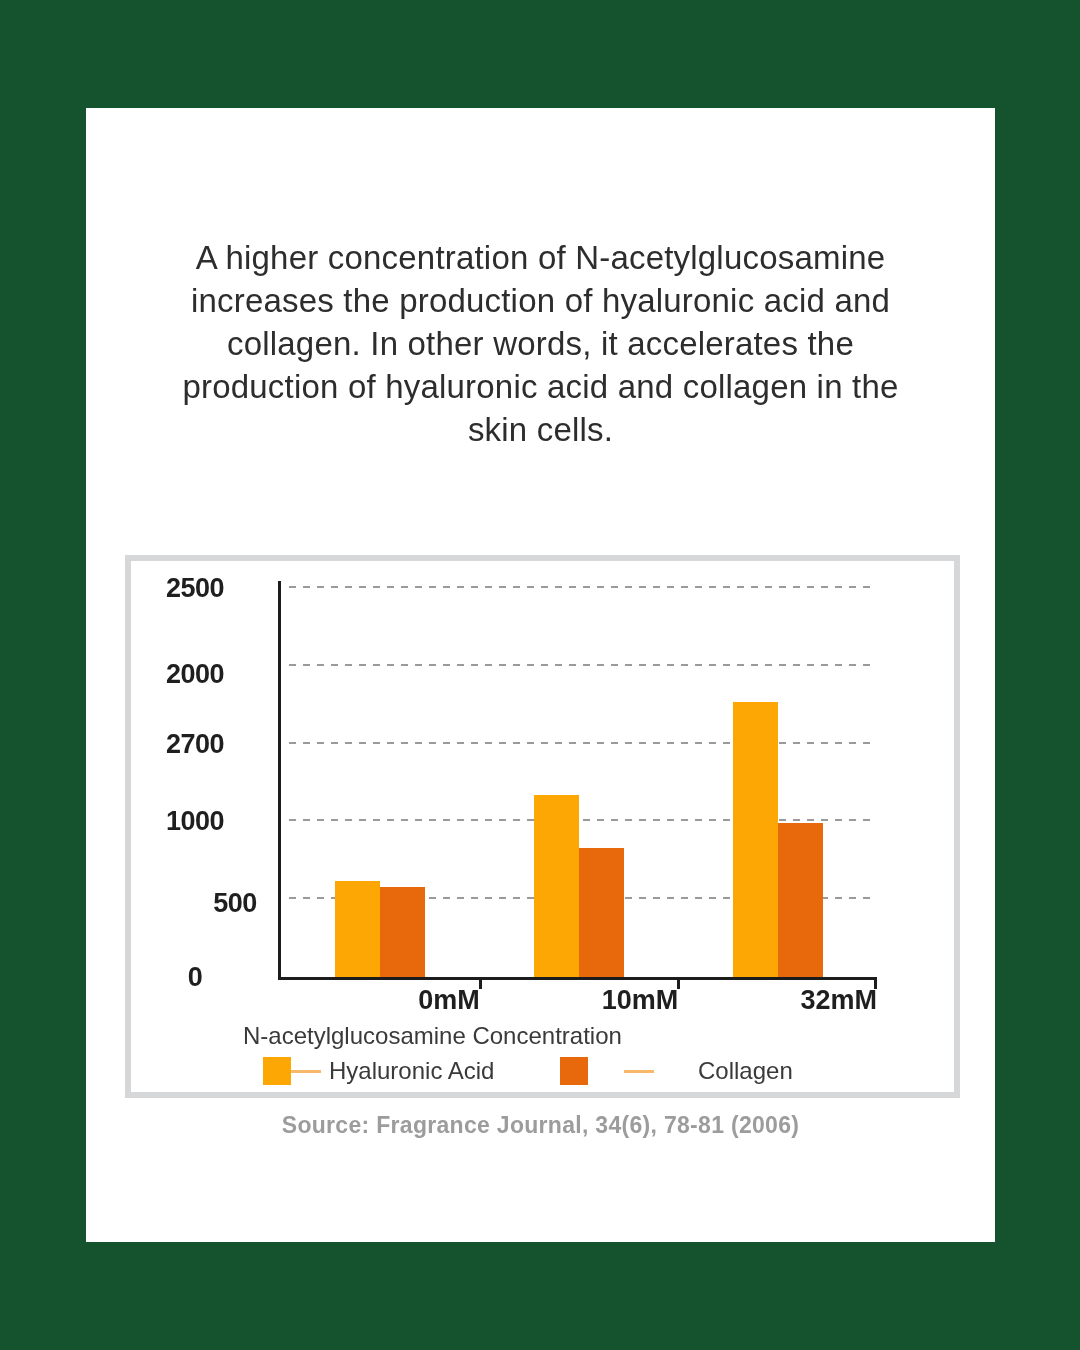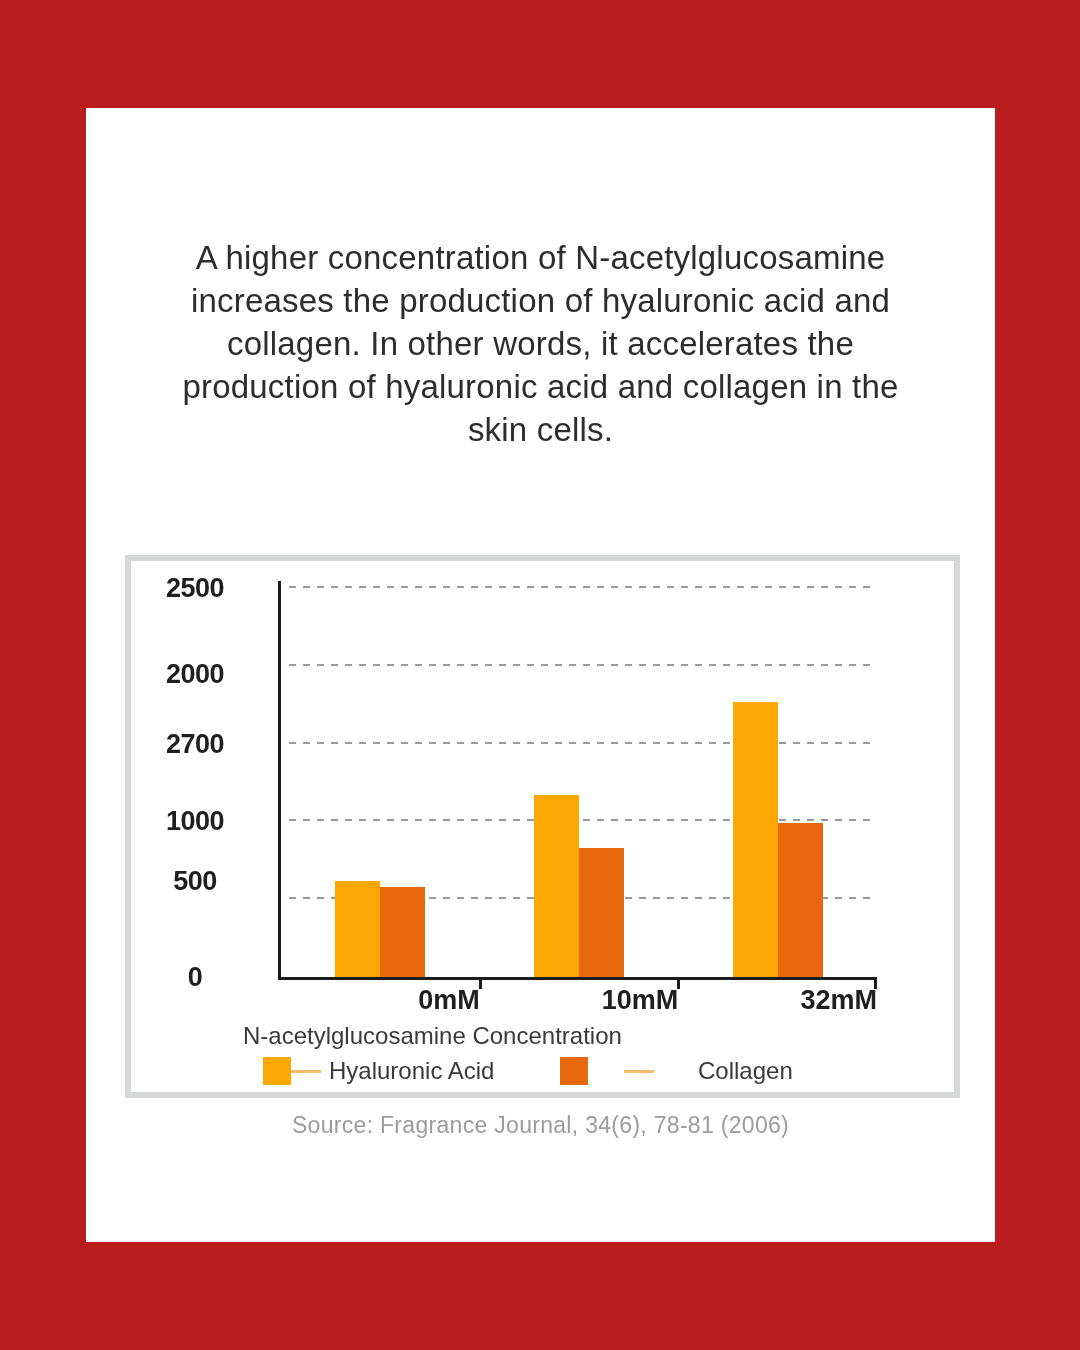--- a/index.html
+++ b/index.html
@@ -1,20 +1,20 @@
 <!DOCTYPE html>
 <html><head>
 <meta charset="utf-8">
 <style>
   html, body { margin: 0; padding: 0; }
   .page {
     position: relative;
     width: 1080px;
     height: 1350px;
-    background: #b91c1c;
+    background: #14532d;
     font-family: "Liberation Sans", sans-serif;
     overflow: hidden;
   }
   .card {
     position: absolute;
     left: 86px;
     top: 108px;
     width: 909px;
     height: 1134px;
     background: #FFFFFF;
@@ -119,20 +119,21 @@
   }
   .source {
     position: absolute;
     top: 1004px;
     left: 0;
     width: 100%;
     text-align: center;
     font-size: 23px;
     color: #9C9C9C;
     letter-spacing: 0.3px;
+    font-weight: bold;
   }
 </style>
 </head>
 <body>
 
 <div class="page">
   <div class="card">
 
     <div class="heading">
       <div class="hline">A higher concentration of N-acetylglucosamine</div>
@@ -172,21 +173,21 @@
         <span class="swatch" style="background: rgb(252, 167, 4);"></span>
         <span class="connector" style="background: rgb(248, 186, 106);"></span>
         <span class="legend-label">Hyaluronic Acid</span>
       </div>
       <div class="legend-item second">
         <span class="swatch" style="background: rgb(232, 105, 11);"></span>
         <span class="connector" style="background: rgb(248, 186, 106);"></span>
         <span class="legend-label">Collagen</span>
       </div>
     <div class="ylabel" style="top: 402px;">0</div>
-        <div class="ylabel" style="top: 306px;">500</div>
+        <div class="ylabel" style="top: 328px; padding-left: 40px;">500</div>
         <div class="ylabel" style="top: 246.4px;">1000</div>
         <div class="ylabel" style="top: 168.6px;">2700</div>
         <div class="ylabel" style="top: 90.8px; margin-top: 8px;">2000</div>
         <div class="ylabel" style="top: 13px;">2500</div>
         <div class="xlabel" style="left: 150px; width: 198.667px;">0mM</div>
         <div class="xlabel" style="left: 348.667px; width: 198.667px;">10mM</div>
         <div class="xlabel" style="left: 547.333px; width: 198.667px;">32mM</div>
       </div>
 
     <div class="source">Source: Fragrance Journal, 34(6), 78-81 (2006)</div>

